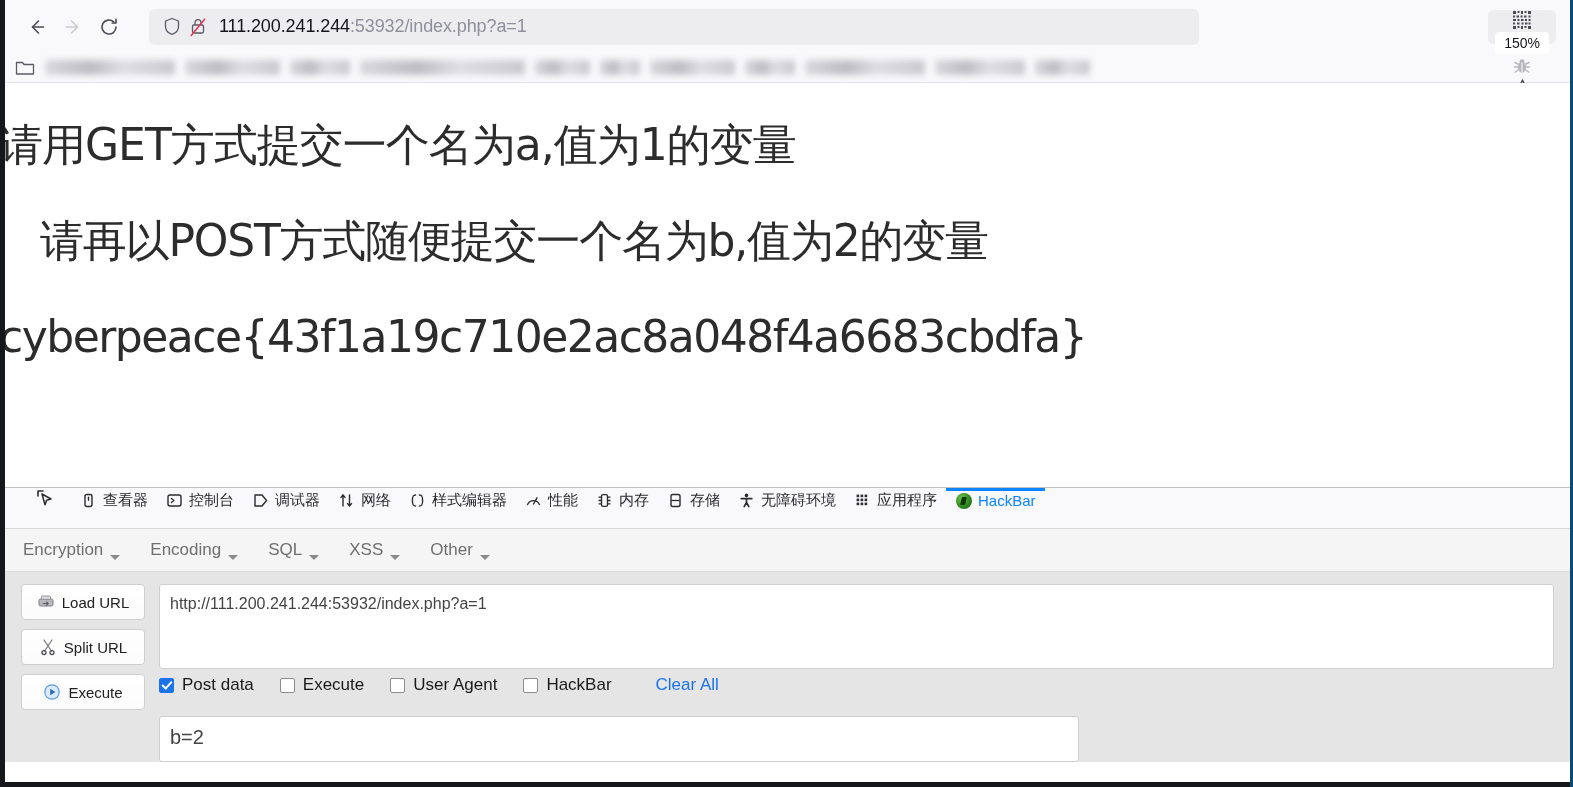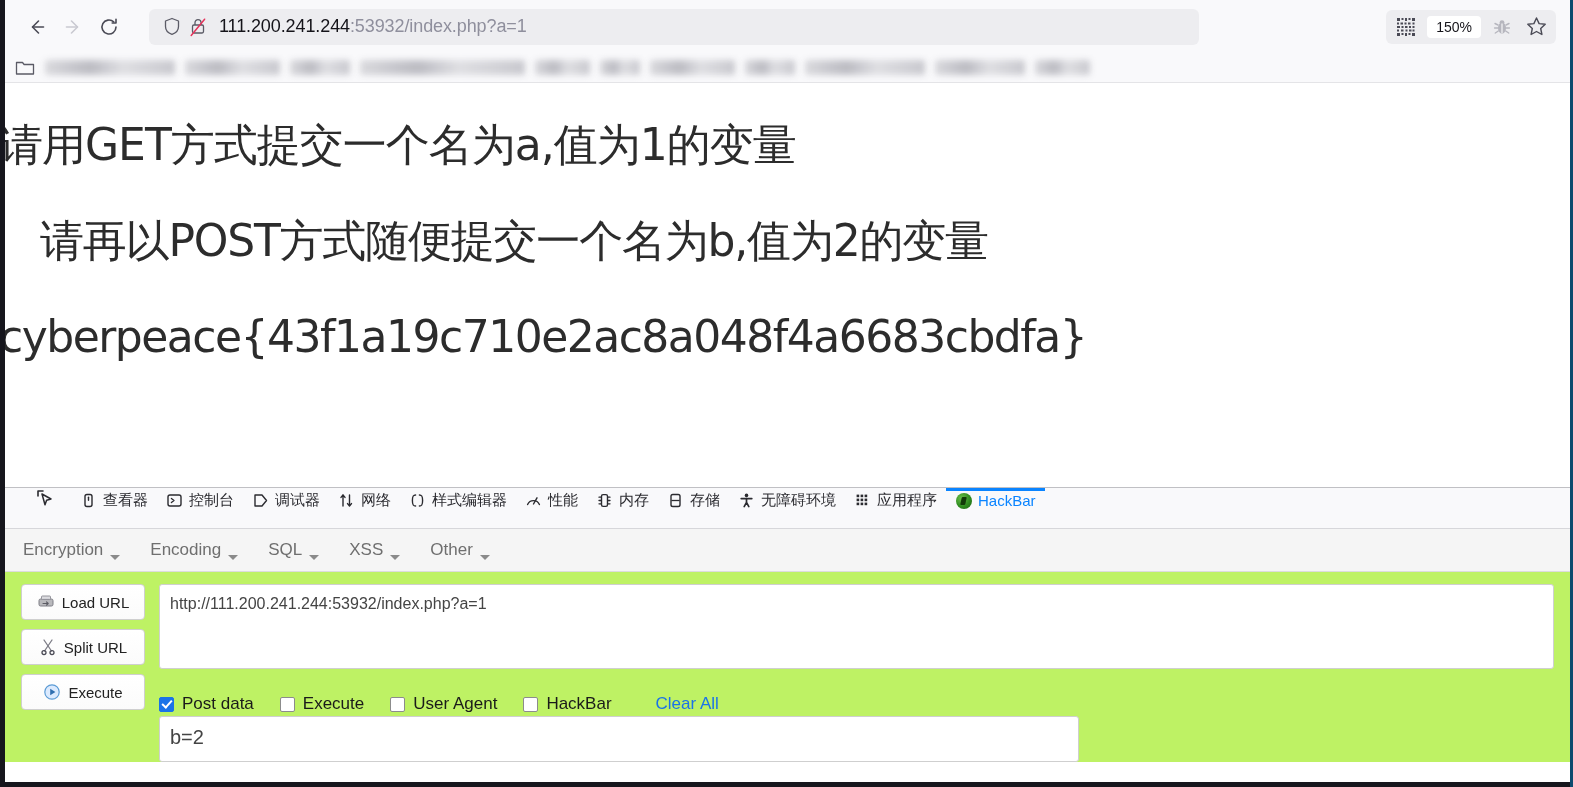--- a/index.html
+++ b/index.html
@@ -70,20 +70,21 @@
   .url-text .dim { color: #8f8f9d; }
   .url-right {
     margin-left: auto;
     display: flex;
     align-items: center;
     background: #ededf0;
     border-radius: 6px;
     height: 34px;
     padding: 0 4px;
     gap: 2px;
+    flex-direction: column;
   }
   .chrome-icon {
     width: 32px; height: 30px;
     display: flex; align-items: center; justify-content: center;
   }
   .zoom-badge {
     background: #ffffff;
     border-radius: 4px;
     font-size: 14px;
     color: #15141a;
@@ -207,21 +208,21 @@
     width: 0; height: 0;
     border-left: 5px solid transparent;
     border-right: 5px solid transparent;
     border-top: 5px solid #8a8a8a;
     display: inline-block;
   }
 
   .hb-body {
     display: flex;
     padding: 12px 12px 0 16px;
-    background: #bef264;
+    background: #e5e5e5;
     height: 190px;
     box-sizing: border-box;
   }
   .hb-buttons {
     display: flex;
     flex-direction: column;
     gap: 9px;
     width: 124px;
     flex: none;
   }
@@ -256,21 +257,21 @@
     box-sizing: border-box;
     font-family: "Liberation Sans", sans-serif;
     width: 1395px;
     resize: none;
     outline: none;
     overflow: hidden;
     line-height: 1.25;
   }
   .hb-options {
     display: flex;
-    align-items: flex-end;
+    align-items: flex-start;
     height: 40px;
     gap: 0;
     margin-top: 6px;
   }
   .hb-check {
     display: flex;
     align-items: center;
     gap: 8px;
     font-size: 17px;
     color: #1a1a1a;

